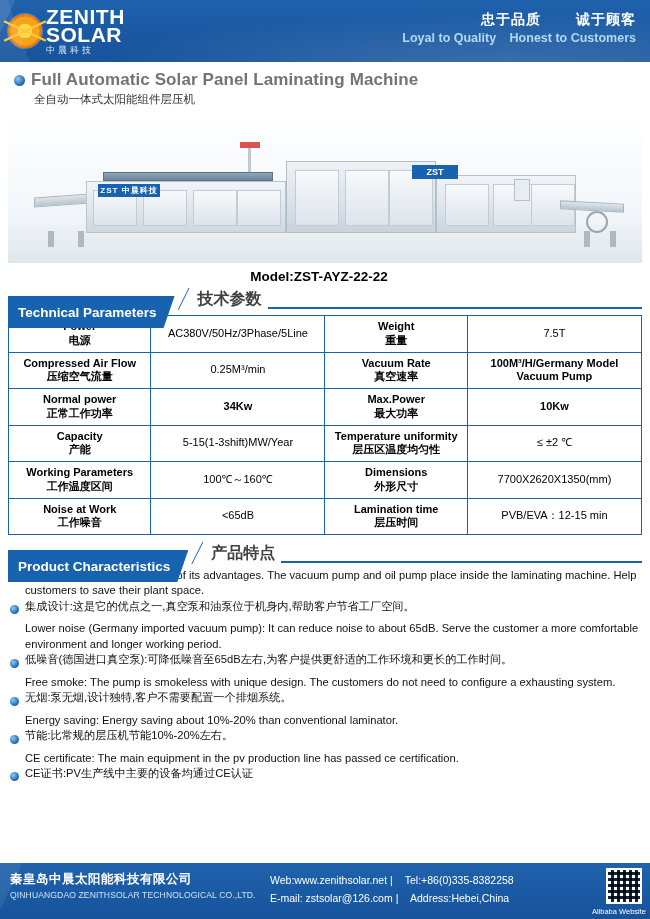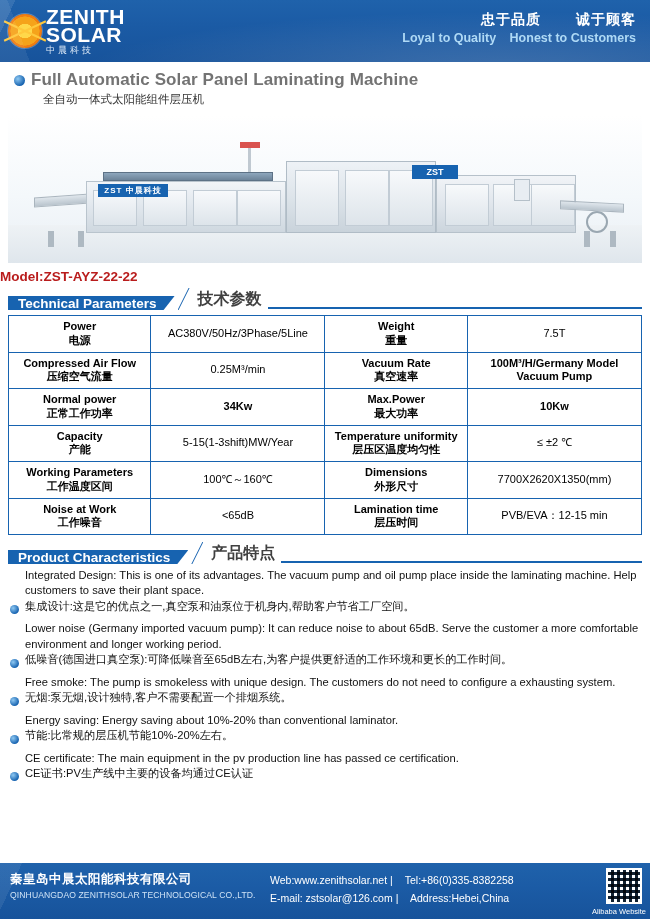--- a/index.html
+++ b/index.html
@@ -72,21 +72,21 @@
   .title-block { padding: 8px 0 2px 14px; position: relative; }
   .title-en {
     color: #737373; font-size: 17px; font-weight: 700; letter-spacing: .1px;
     display:flex; align-items:center;
   }
   .title-bullet {
     width: 11px; height: 11px; border-radius: 50%;
     background: radial-gradient(circle at 35% 35%, #8ec8f2, #1763b0 70%);
     margin-right: 6px; flex: none;
   }
-  .title-cn { color: #333; font-size: 11.5px; margin-left: 29px; margin-top: 2px; }
+  .title-cn { color: #333; font-size: 11.5px; margin-left: 20px; margin-top: 2px; }
 
   
   .photo {
     margin: 6px 8px 0 8px; height: 148px; position: relative;
     background: linear-gradient(180deg,#ffffff 0%, #f4f8fb 55%, #e9eff4 100%);
     overflow: hidden;
   }
   .floor {
     position:absolute; left:0; right:0; bottom:0; height:38px;
     background: linear-gradient(180deg,#eef2f5,#dfe6ec);
@@ -121,21 +121,21 @@
   .panel-top {
     position:absolute; left:95px; bottom:82px; width:170px; height:9px;
     background: linear-gradient(180deg,#8ea7bd,#6d8499); border:1px solid #5d7286;
   }
   .cab-door {
     position:absolute; top:8px; bottom:6px; width:44px;
     background: linear-gradient(180deg,#f7f9fb,#dde4ea);
     border:1px solid #c2ccd5;
   }
   .brand-stripe {
-    position:absolute; left:90px; bottom:66px; width:70px; height:13px;
+    position:absolute; left:90px; bottom:66px; width:62px; height:13px;
     background:#1763b0; color:#fff; font-size:8px; font-weight:700;
     display:flex; align-items:center; justify-content:center; letter-spacing:1px;
   }
   .brand-stripe2 {
     position:absolute; left:404px; bottom:84px; width:46px; height:14px;
     background:#1763b0; color:#fff; font-size:9px; font-weight:700;
     display:flex; align-items:center; justify-content:center;
   }
   .leg { position:absolute; bottom:16px; width:6px; height:16px; background:#aeb9c2; }
   .wheel {
@@ -147,32 +147,32 @@
     background:#e8edf2; border:1px solid #b5c0c9;
   }
   .pole {
     position:absolute; left:240px; bottom:91px; width:3px; height:26px; background:#c0c9d1;
   }
   .pole-top {
     position:absolute; left:232px; bottom:115px; width:20px; height:6px; background:#d9534f;
   }
 
   .model-line {
-    text-align: left; padding: 6px 12px 4px 0;
-    color: #b91c1c; font-size: 13.5px; font-weight: 700;
+    text-align: center; padding: 6px 12px 4px 0;
+    color: #000000; font-size: 13.5px; font-weight: 700;
   }
 
   
   .sec-head {
     position: relative; height: 22px; margin: 0 8px;
     display: flex; align-items: stretch;
   }
   .sec-head .tab {
     background: #1763b0; color:#fff; font-size: 13.5px; font-weight: 700;
-    padding: 0 10px; display:flex; align-items:center;
+    padding: 16px 10px; display:flex; align-items:center;
     clip-path: polygon(0 0, 100% 0, calc(100% - 11px) 100%, 0 100%);
     padding-right: 18px;
     margin-top: 8px;
   }
   .sec-head .slant {
     width: 12px; background: #1763b0; margin-left: 3px;
     clip-path: polygon(11px 0, 100% 0, calc(100% - 11px) 100%, 0 100%);
   }
   .sec-head .cn {
     color:#404040; font-size: 16px; font-weight: 700;

